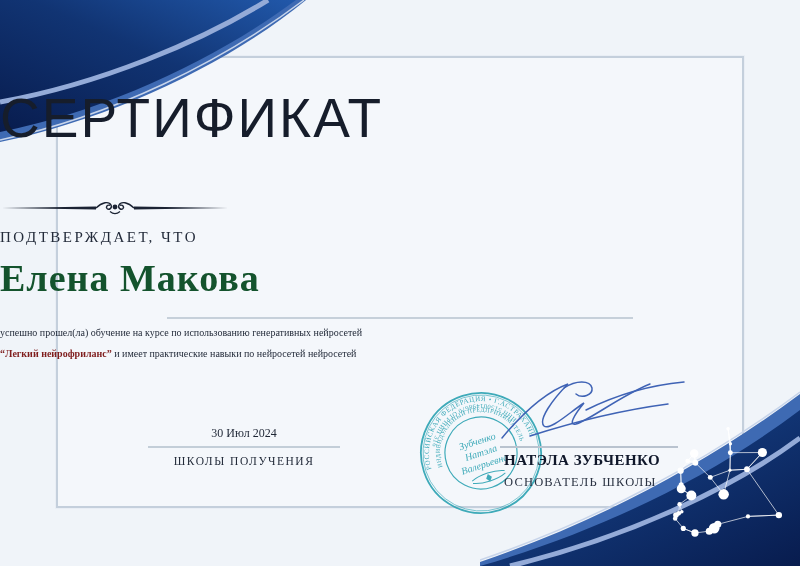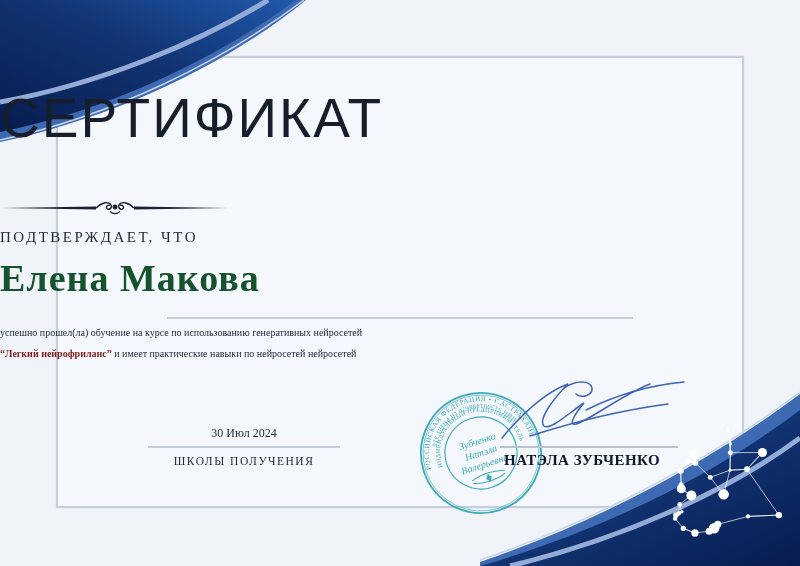--- a/index.html
+++ b/index.html
@@ -213,14 +213,15 @@
   <svg class="signature" width="196" height="68" viewBox="0 0 196 68">
     <g fill="none" stroke="#3f63b5" stroke-width="1.5" stroke-linecap="round">
       <path d="M8 60 C28 36 52 14 74 6 C58 22 44 42 50 48 C56 53 76 34 90 25 C80 37 74 48 82 46 C96 42 126 18 156 6"></path>
       <path d="M92 32 C122 17 158 7 190 4"></path>
       <path d="M36 58 C86 42 136 31 174 26"></path>
       <path d="M70 10 C82 2 96 2 98 10 C99 17 88 21 82 16"></path>
     </g>
   </svg>
   <div class="sig-line"></div>
   <div class="signer-name">НАТЭЛА ЗУБЧЕНКО</div>
+  <div class="signer-role">ОСНОВАТЕЛЬ ШКОЛЫ</div>
 
 </div>
 
 </body></html>

